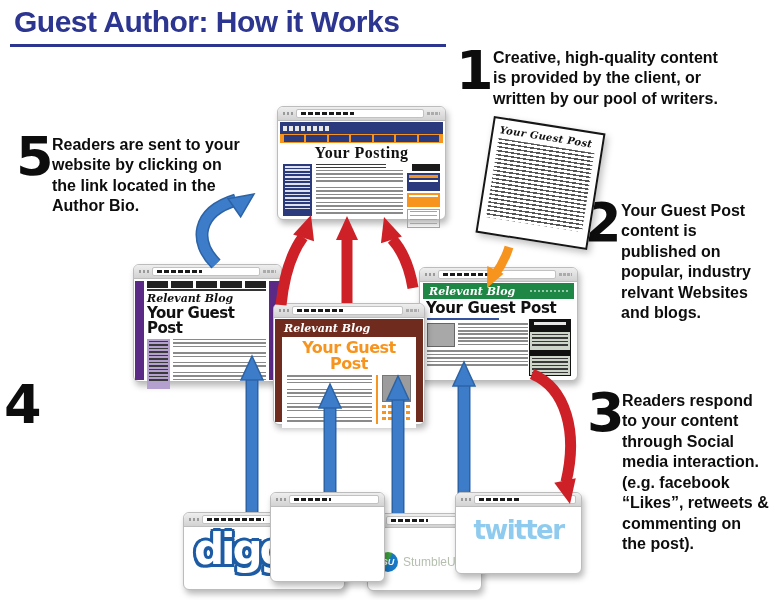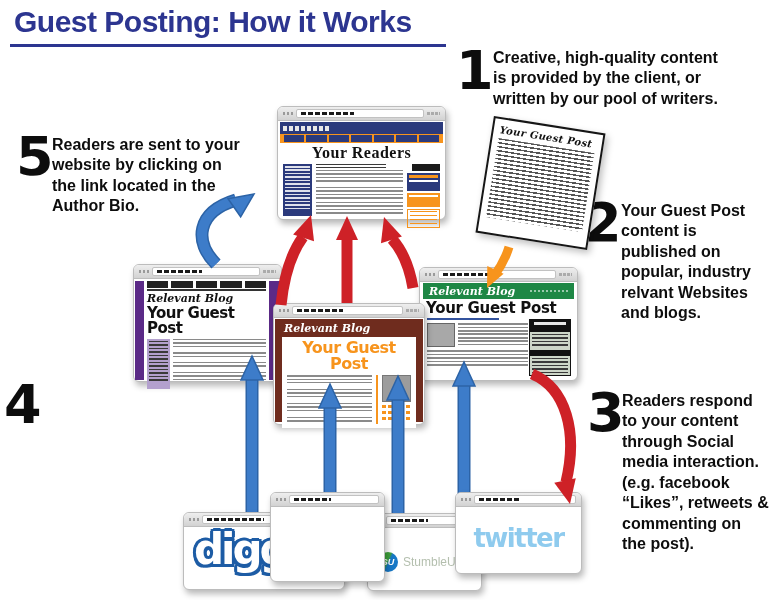--- a/index.html
+++ b/index.html
@@ -128,39 +128,39 @@
                          -3px 0 0 #1d5ca5,3px 0 0 #1d5ca5;}
   .fb-logo{font-family:"DejaVu Sans",sans-serif;font-weight:bold;font-size:20px;color:#3a6ac1;
            letter-spacing:-.5px;text-align:center;margin-top:22px;}
   .su-row{display:flex;align-items:center;gap:5px;margin:24px 0 0 10px;}
   .su-icon{width:20px;height:20px;border-radius:50%;flex:0 0 20px;
            background:linear-gradient(115deg,#3fa23c 46%,#1778c6 54%);
            color:#fff;font-size:9px;font-weight:bold;font-style:italic;
            display:flex;align-items:center;justify-content:center;}
   .su-text{color:#b4bfae;font-size:12px;white-space:nowrap;}
   .tw-logo{font-family:"DejaVu Sans",sans-serif;font-weight:bold;font-size:26px;color:#8fcbee;
-           letter-spacing:-1.5px;text-align:center;margin-top:16px;}
+           letter-spacing:-1.5px;text-align:center;margin-top:8px;}
 
   
   .arrows{position:absolute;left:0;top:0;width:769px;height:600px;pointer-events:none;}
   .arrows-main{z-index:40;} .arrows-top{z-index:60;}
   .ab-o{fill:none;stroke:#2c63a6;stroke-width:13px;}
   .ab-i{fill:none;stroke:#3d7cc9;stroke-width:10px;}
   .ab-h{fill:#3d7cc9;stroke:#2c63a6;stroke-width:1.5px;}
   .ar{fill:none;stroke:#ce2127;stroke-width:11px;}
   .ar-h{fill:#ce2127;}
   .ao{fill:none;stroke:#f7941d;stroke-width:9px;}
   .ao-h{fill:#f7941d;}
 </style>
 </head>
 <body>
 
 <div class="canvas">
 
-  <div class="main-title">Guest Posting: How it Works</div>
+  <div class="main-title">Guest Author: How it Works</div>
   <div class="title-rule"></div>
 
   <div class="step-num n1">1</div>
   <div class="step-text t1">Creative, high-quality content
 is provided by the client,  or
 written by our pool of writers.</div>
   <div class="step-num n2">2</div>
   <div class="step-text t2">Your Guest Post
 content is
 published on
@@ -196,21 +196,21 @@
     </div>
     <div class="yw-nav">
       <span></span>
         <span></span>
         <span></span>
         <span></span>
         <span></span>
         <span></span>
         <span></span>
     </div>
-    <div class="yw-title">Your Readers</div>
+    <div class="yw-title">Your Posting</div>
     <div class="yw-body">
       <div class="yw-side">
         <div class="tl-light" style="height:44px"></div>
       </div>
       <div class="yw-main">
         <div class="tl-dark" style="height:4px;margin-bottom:2px;width:80%"></div>
         <div class="tl" style="height:14px;margin-bottom:3px"></div>
         <div class="tl" style="height:12px;margin-bottom:3px"></div>
         <div class="tl" style="height:12px"></div>
       </div>

